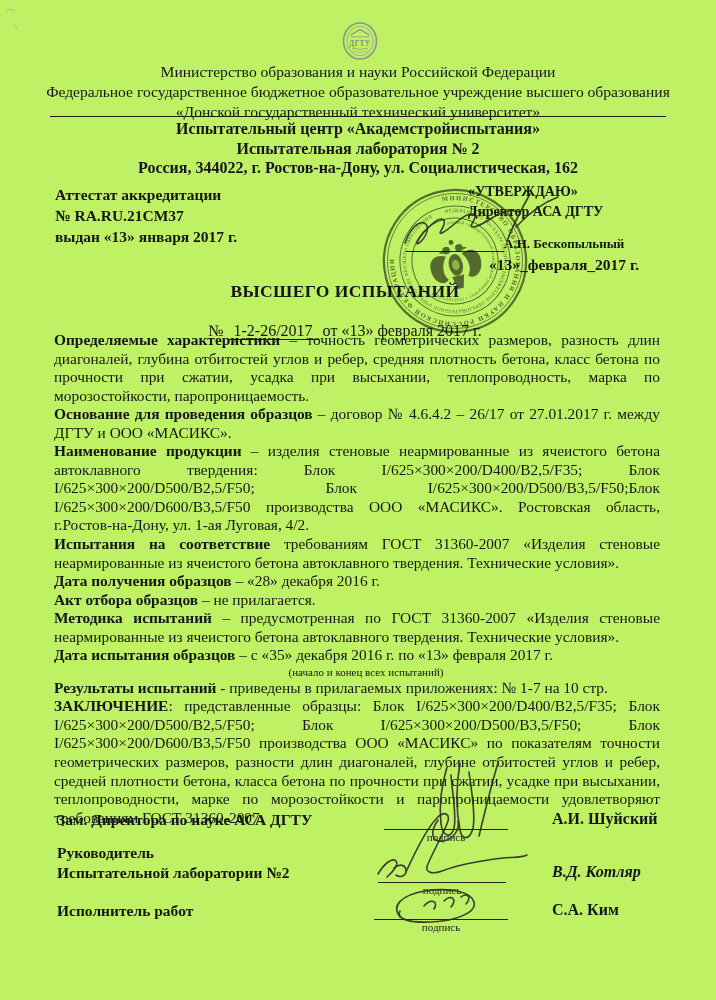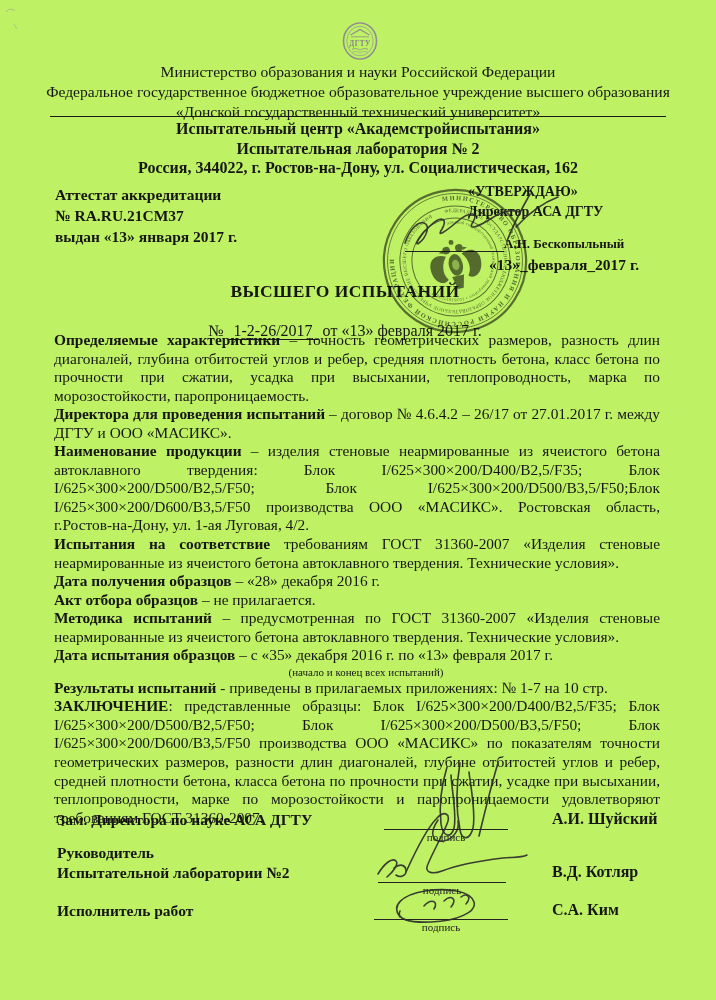--- a/index.html
+++ b/index.html
@@ -116,42 +116,42 @@
     <div class="title">ВЫСШЕГО ИСПЫТАНИЙ</div>
     <div class="protocol-num">
       <span>№</span>
       <span class="num-u">1-2-26/2017</span>
       <span>от «13» февраля 2017 г.</span>
     </div>
   </div>
 
   <div class="abs content">
     <p><b>Определяемые характеристики</b><span> – точность геометрических размеров, разность длин диагоналей, глубина отбитостей углов и ребер, средняя плотность бетона, класс бетона по прочности при сжатии, усадка при высыхании, теплопроводность, марка по морозостойкости, паропроницаемость.</span></p>
-    <p><b>Директора для проведения испытаний</b><span> – договор № 4.6.4.2 – 26/17 от 27.01.2017 г. между ДГТУ и ООО «МАСИКС».</span></p>
+    <p><b>Основание для проведения образцов</b><span> – договор № 4.6.4.2 – 26/17 от 27.01.2017 г. между ДГТУ и ООО «МАСИКС».</span></p>
     <p><b>Наименование продукции</b><span> – изделия стеновые неармированные из ячеистого бетона автоклавного твердения: Блок I/625×300×200/D400/B2,5/F35; Блок I/625×300×200/D500/B2,5/F50; Блок I/625×300×200/D500/B3,5/F50;Блок I/625×300×200/D600/B3,5/F50 производства ООО «МАСИКС». Ростовская область, г.Ростов-на-Дону, ул. 1-ая Луговая, 4/2.</span></p>
     <p><b>Испытания на соответствие</b><span> требованиям ГОСТ 31360-2007 «Изделия стеновые неармированные из ячеистого бетона автоклавного твердения. Технические условия».</span></p>
     <p><b>Дата получения образцов</b><span> – «28» декабря 2016 г.</span></p>
     <p><b>Акт отбора образцов</b><span>  – не прилагается.</span></p>
     <p><b>Методика испытаний</b><span> – предусмотренная по ГОСТ 31360-2007 «Изделия стеновые неармированные из ячеистого бетона автоклавного твердения. Технические условия».</span></p>
     <p><b>Дата испытания образцов</b><span> – с «35» декабря 2016 г. по «13» февраля 2017 г.</span></p>
     <div class="note">(начало и конец всех испытаний)</div>
     <p><b>Результаты испытаний</b><span> - приведены в прилагаемых приложениях: № 1-7 на 10 стр.</span></p>
     <p class="conclusion"><b>ЗАКЛЮЧЕНИЕ</b><span>: представленные образцы: Блок I/625×300×200/D400/B2,5/F35; Блок I/625×300×200/D500/B2,5/F50; Блок I/625×300×200/D500/B3,5/F50; Блок I/625×300×200/D600/B3,5/F50 производства ООО «МАСИКС» по показателям точности геометрических размеров, разности длин диагоналей, глубине отбитостей углов и ребер, средней плотности бетона, класса бетона по прочности при сжатии, усадке при высыхании, теплопроводности, марке по морозостойкости и паропроницаемости удовлетворяют требованиям ГОСТ 31360-2007.</span></p>
   </div>
 
   <div class="abs sig-label" style="left:57px;top:810px;">Зам. Директора по науке АСА ДГТУ</div>
   <div class="abs sig-line" style="left:384px;top:811px;width:124px;height:18px;"></div>
   <div class="abs sig-caption" style="left:384px;top:831px;width:124px;">подпись</div>
   <div class="abs sig-name" style="left:552px;top:810px;">А.И. Шуйский</div>
 
   <div class="abs sig-label" style="left:57px;top:843px;">Руководитель</div>
   <div class="abs sig-label" style="left:57px;top:863px;">Испытательной лаборатории №2</div>
   <div class="abs sig-line" style="left:378px;top:864px;width:128px;height:18px;"></div>
   <div class="abs sig-caption" style="left:378px;top:884px;width:128px;">подпись</div>
-  <div class="abs sig-name" style="left:552px;top:863px;">В.Д. Котляр</div>
+  <div class="abs sig-name" style="left:552px;top:863px;font-style:italic;">В.Д. Котляр</div>
 
   <div class="abs sig-label" style="left:57px;top:901px;">Исполнитель работ</div>
   <div class="abs sig-line" style="left:374px;top:901px;width:134px;height:18px;"></div>
   <div class="abs sig-caption" style="left:374px;top:921px;width:134px;">подпись</div>
   <div class="abs sig-name" style="left:552px;top:901px;">С.А. Ким</div>
 
   <svg class="abs overlay" width="716" height="1000" viewBox="0 0 716 1000">
     <g>
       <path d="M6,12 c3,-4 7,-3 9,-1" stroke="#9a9aa2" stroke-width="1" fill="none" opacity="0.6"></path>
       <path d="M14,24 l3,5" stroke="#9a9aa2" stroke-width="1" fill="none" opacity="0.5"></path>

